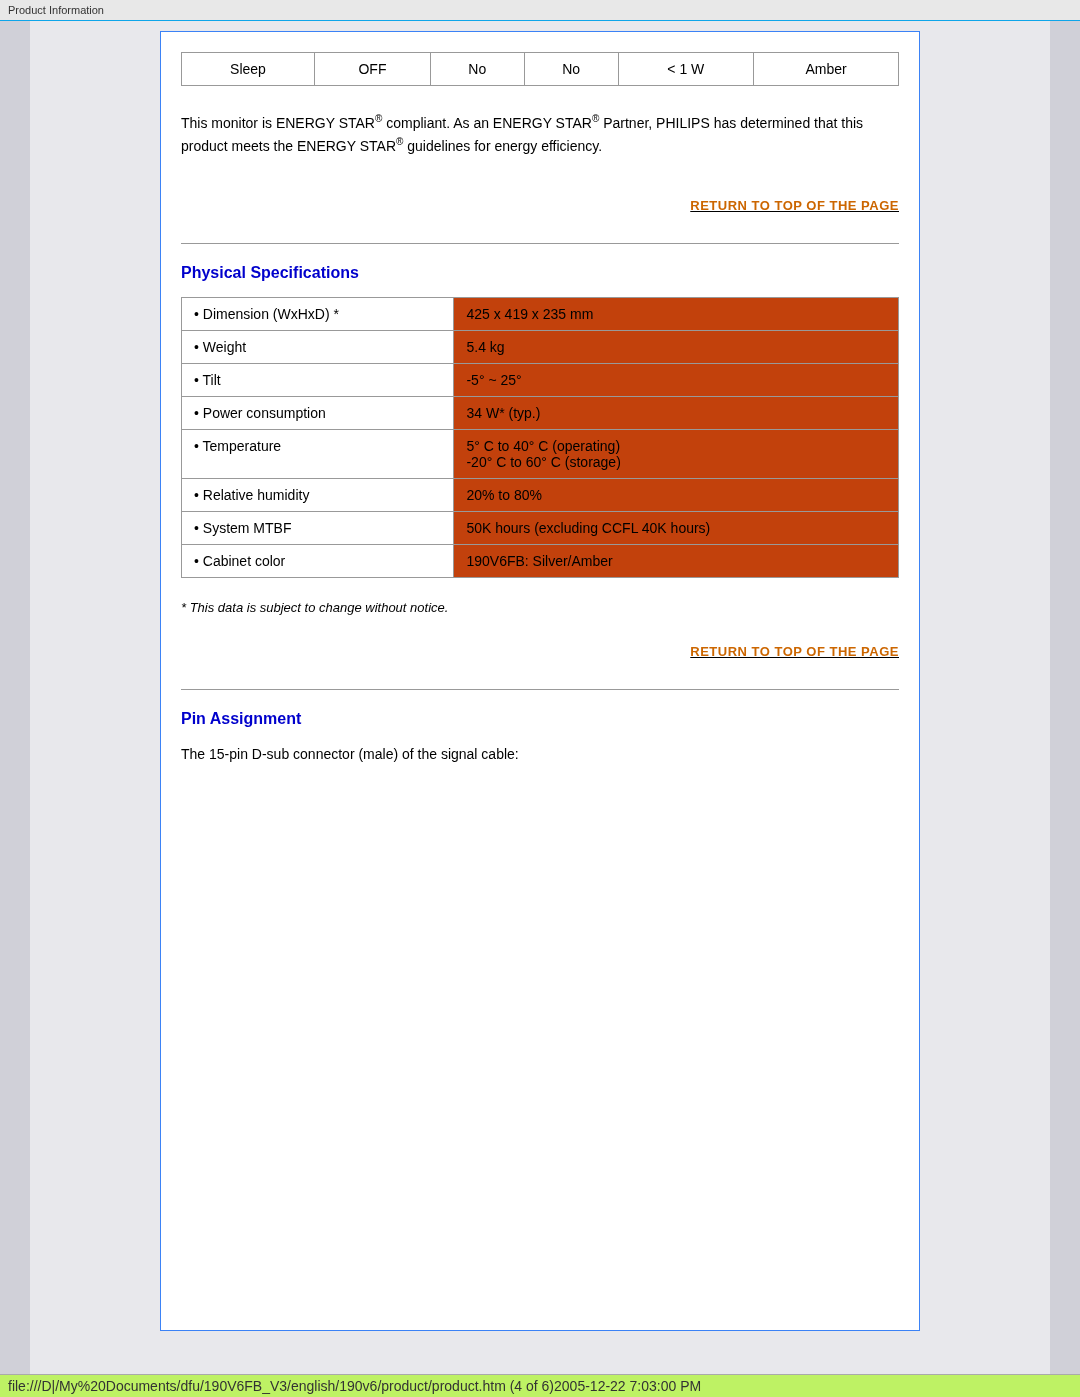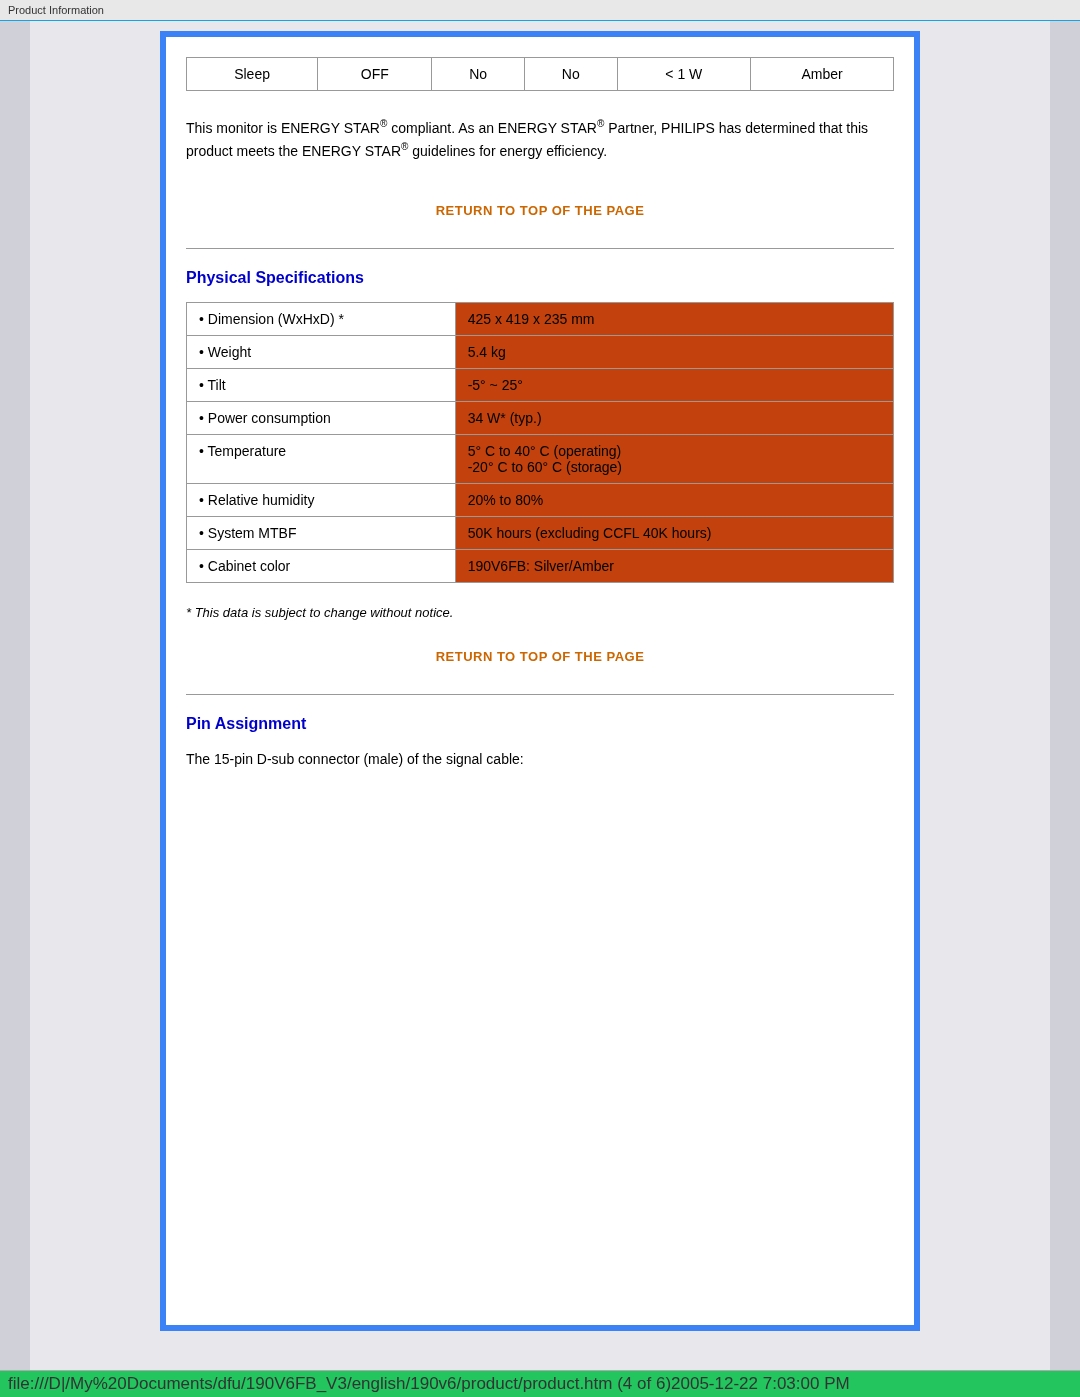--- a/index.html
+++ b/index.html
@@ -30,21 +30,21 @@
       background-color: #e8e8ec;
       margin: 0 30px;
       padding: 10px 0 60px 0;
       min-height: 1360px;
     }
 
     .content-inner {
       background-color: #ffffff;
       margin: 0 130px;
       padding: 20px 20px 40px 20px;
-      border: 6px solid #3b82f6;
+      border: 1px solid #3b82f6;
       min-height: 1300px;
     }
 
     
     .power-table {
       width: 100%;
       border-collapse: collapse;
       margin-bottom: 20px;
       font-size: 14px;
     }
@@ -60,23 +60,24 @@
       line-height: 1.6;
       margin-bottom: 20px;
       padding: 5px 0;
     }
 
     .energy-star-text sup {
       font-size: 10px;
     }
 
     .return-link {
-      text-align: center;
+      text-align: right;
       padding: 15px 0;
       margin: 10px 0;
+      text-decoration: underline;
     }
 
     .return-link a {
       color: #cc6600;
       text-decoration: none;
       font-size: 13px;
       font-weight: bold;
       letter-spacing: 0.5px;
     }
 
@@ -121,24 +122,24 @@
       font-size: 13px;
       margin: 8px 0;
       line-height: 1.5;
     }
 
     .status-bar {
       position: fixed;
       bottom: 0;
       left: 0;
       width: 1080px;
-      background-color: #22c55e;
+      background-color: #bef264;
       border-top: 1px solid #aaa;
       padding: 3px 8px;
-      font-size: 17px;
+      font-size: 14px;
       color: #333;
     }
   </style>
 </head>
 <body>
 
 <div class="browser-bar">
   <span>Product Information</span>
 </div>
 

